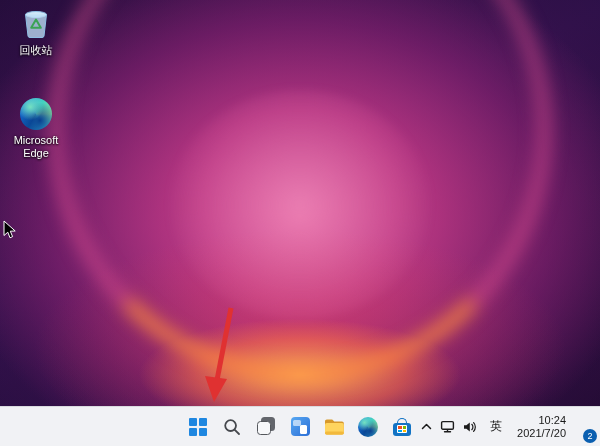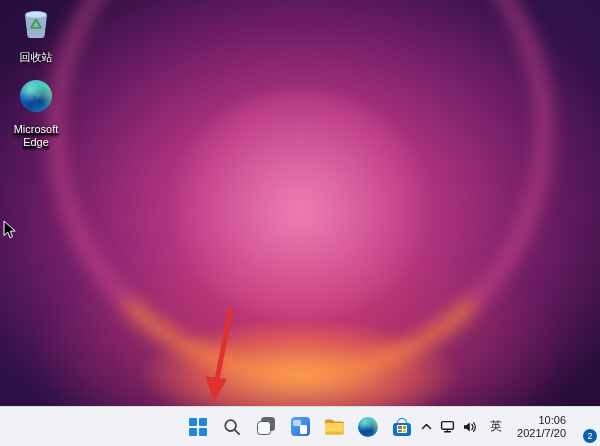--- a/index.html
+++ b/index.html
@@ -21,23 +21,23 @@
     border-right-color:rgba(233,84,150,0.60);
     border-bottom-color:rgba(255,140,64,0.95);
     filter:blur(9px);
   }
   .bloom-core { position:absolute; left:170px; top:90px; width:260px; height:230px; border-radius:50%;
     background:radial-gradient(circle, rgba(255,165,205,0.50) 0%, rgba(255,120,180,0.22) 55%, rgba(255,120,180,0) 78%);
     filter:blur(4px);
   }
 
   
-  .desktop-icon { position:absolute; width:66px; display:flex; flex-direction:column; align-items:center; gap:11px; cursor:pointer; }
+  .desktop-icon { position:absolute; width:66px; display:flex; flex-direction:column; align-items:center; gap:4px; cursor:pointer; }
   .di-recycle { left:3px; top:6px; }
-  .di-edge { left:3px; top:80px;text-decoration:underline; }
+  .di-edge { left:3px; top:98px; }
   .desktop-icon .di-label { color:#fff; font-size:11px; line-height:13px; text-align:center;
     text-shadow:0 1px 2px rgba(0,0,0,0.95), 0 0 3px rgba(0,0,0,0.7); }
 
   .edge-logo { border-radius:50%; background:#1b6ec2;
     background-image:
       radial-gradient(circle at 32% 28%, rgba(120,230,190,0.95) 0%, rgba(120,230,190,0) 42%),
       radial-gradient(circle at 62% 70%, #0a3f8f 0%, rgba(10,63,143,0) 60%),
       conic-gradient(from 210deg at 50% 50%, #0a4f9e, #1464c8, #2b9fe0, #43d1c0, #8ee09b, #35b8d8, #0a4f9e);
   }
   .edge-logo.big { width:32px; height:32px; }
@@ -193,21 +193,21 @@
           <path d="M8.8 3.3 a3.8 3.8 0 0 1 0 5.4" fill="none" stroke="#1b1b1b" stroke-width="1.2" stroke-linecap="round"></path>
           <path d="M10.6 1.7 a6.2 6.2 0 0 1 0 8.6" fill="none" stroke="#1b1b1b" stroke-width="1.2" stroke-linecap="round"></path>
         </svg>
       </div>
 
       <div class="tray-btn">
         <span class="ime">英</span>
       </div>
 
       <div class="clock">
-        <span>10:06</span>
+        <span>10:24</span>
         <span>2021/7/20</span>
       </div>
 
     </div>
 
     <div class="badge">2</div>
 
   </div>
 </div>
 

